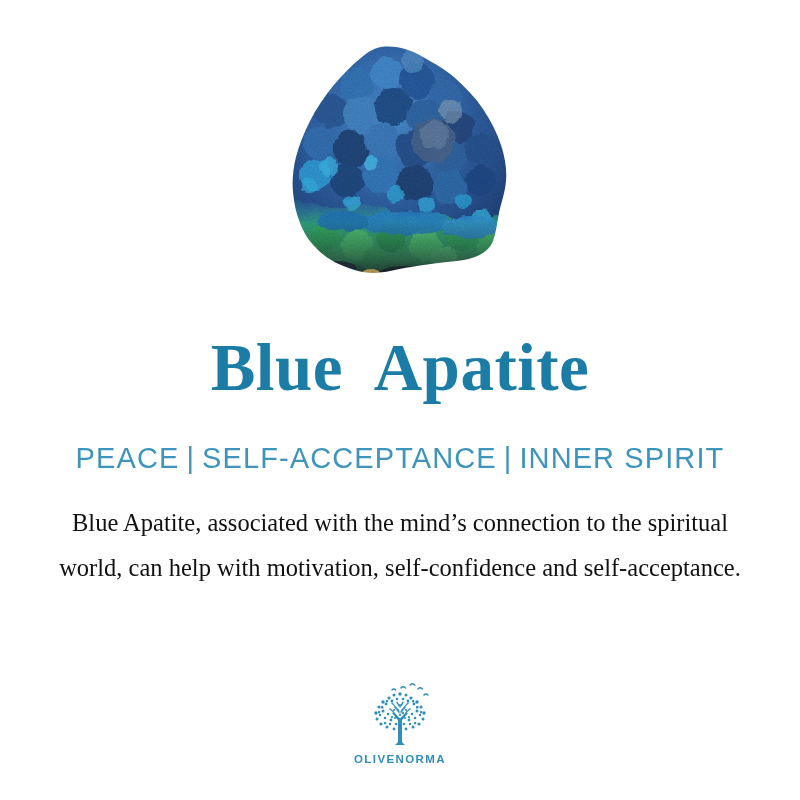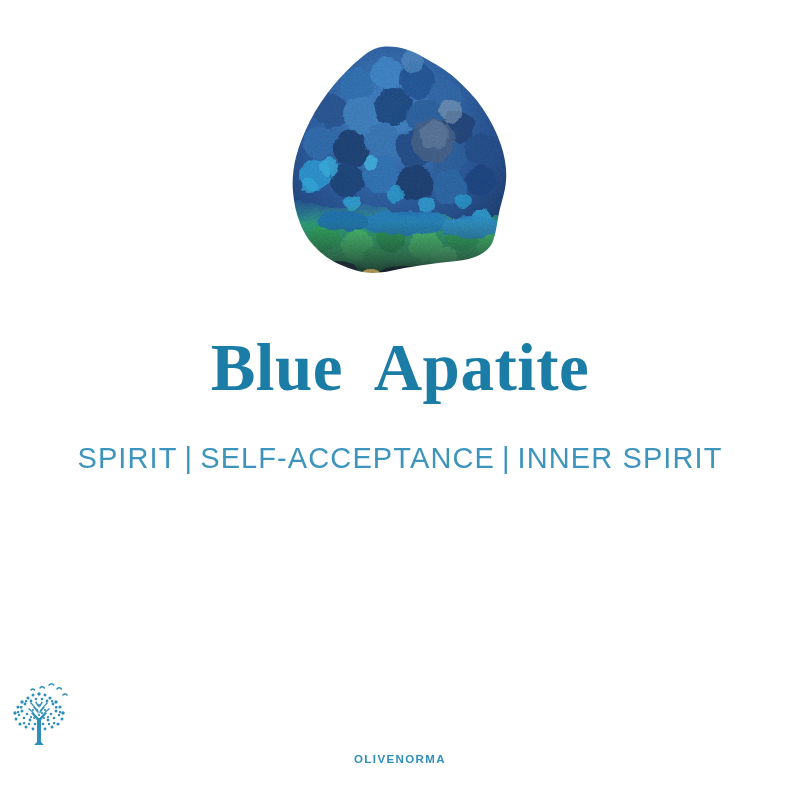--- a/index.html
+++ b/index.html
@@ -90,20 +90,21 @@
   }
 
   
   .logo {
     position: absolute;
     top: 682px;
     left: 0;
     width: 800px;
     display: flex;
     flex-direction: column;
+    align-items: center;
   }
   .logo-mark {
     display: block;
     width: 78px;
     height: 70px;
   }
   .logo-word {
     margin-top: 1px;
     font-family: "Liberation Sans", sans-serif;
     font-weight: 700;
@@ -240,23 +241,24 @@
         <rect x="0" y="0" width="232" height="240" filter="url(#grain)" opacity="0.3" style="mix-blend-mode:overlay"></rect>
 
         <ellipse cx="120" cy="120" rx="140" ry="140" fill="none" stroke="#0d1622" stroke-opacity="0.35" stroke-width="26"></ellipse>
       </g>
     </svg>
   </div>
 
   <div class="title">Blue  Apatite</div>
 
   <div class="subtitle">
-    <span class="kw">SPIRIT</span><span class="sep">|</span><span class="kw">SELF-ACCEPTANCE</span><span class="sep">|</span><span class="kw">INNER SPIRIT</span>
+    <span class="kw">PEACE</span><span class="sep">|</span><span class="kw">SELF-ACCEPTANCE</span><span class="sep">|</span><span class="kw">INNER SPIRIT</span>
   </div>
 
+  <div class="description">Blue Apatite, associated with the mind’s connection to the spiritual world, can help with motivation, self-confidence and self-acceptance.</div>
 
   <div class="logo">
     <svg class="logo-mark" viewBox="0 0 78 70" xmlns="http://www.w3.org/2000/svg">
       <g fill="#2f8fbb">
 
         <path d="M37 36 L37 60 L34 63 L44 63 L41 60 L41 36 Z"></path>
         <path d="M38.5 40 L31 31 L33 30 L38.5 36 Z"></path>
         <path d="M39.5 40 L47 31 L45 30 L39.5 36 Z"></path>
         <path d="M38.5 32 L33 25 L34.5 24 L38.5 29 Z"></path>
         <path d="M39.5 32 L45 25 L43.5 24 L39.5 29 Z"></path>

